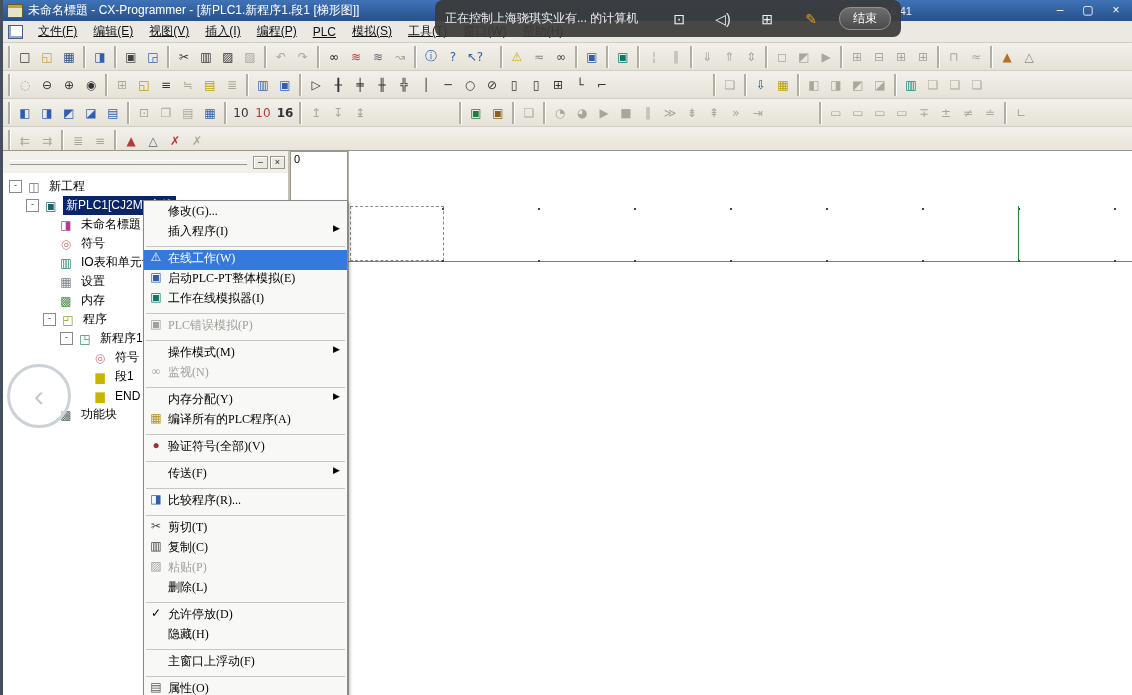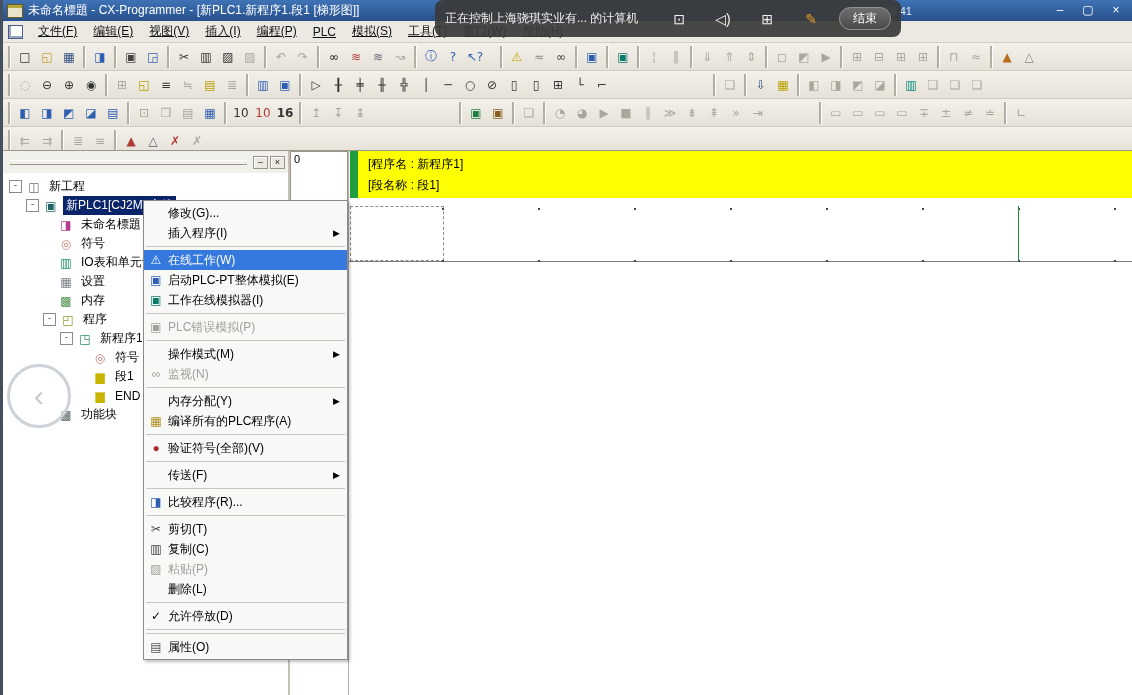--- a/index.html
+++ b/index.html
@@ -63,21 +63,21 @@
   .banner-lines{font-size:12px;color:#000;padding:3px 0 0 10px;line-height:21px;}
   .grid{position:absolute;left:0;right:0;top:0;bottom:0;pointer-events:none;}
   .dot{position:absolute;width:2px;height:2px;background:#444;}
   .hline{position:absolute;left:58px;right:0;top:110px;height:1px;background:#7a7a7a;}
   .vgreen{position:absolute;width:1px;background:#1f8a3a;}
   .sel-cell{position:absolute;left:60px;top:55px;width:92px;height:53px;border:1px dashed #8a8a8a;pointer-events:auto;}
 
   
   .ctx{position:absolute;left:140px;top:200px;width:203px;background:#f8f8f6;border:1px solid #8a8a8a;
     box-shadow:2px 2px 3px rgba(0,0,0,.25);font-size:12px;z-index:40;padding:2px 0;}
-  .ctx-item{height:20px;display:flex;align-items:center;color:#000;position:relative;}
+  .ctx-item{height:20px;display:flex;align-items:flex-start;color:#000;position:relative;font-family:Liberation Serif, serif;}
   .ctx-item.hi{background:#3579de;color:#fff;}
   .ctx-item.dis{color:#a0a09a;}
   .ctx-ico{width:24px;text-align:center;font-size:12px;flex:0 0 auto;}
   .ctx-sub{position:absolute;right:7px;font-size:9px;}
   .ctx-sep{height:1px;background:#c8c6c0;margin:3px 2px;}
 
   
   .remote-bar{position:absolute;left:432px;top:0;width:466px;height:37px;background:rgba(58,58,58,.93);
     border-radius:8px;display:flex;align-items:center;color:#f0f0f0;font-size:12px;padding:0 10px;
     box-sizing:border-box;z-index:50;}
@@ -394,27 +394,20 @@
             <span class="tree-indent" data-name="tree-indent"></span>
             <span class="tree-ico" data-name="function-blocks-icon" style="color: rgb(85, 102, 102);">▩</span>
             <span class="tree-label" data-name="tree-item-label">功能块</span>
           </div>
         </div>
     </div>
 
     <div class="ladder-panel" data-name="ladder-editor">
       <div class="rung-margin" data-name="rung-margin">
         <div class="rung-cell" data-name="rung-number">0</div>
-      </div>
-      <div class="banner" data-name="section-banner">
-        <div class="green-bar" data-name="banner-left-bar"></div>
-        <div class="banner-lines" data-name="banner-text">
-          <div data-name="program-name-header">[程序名 :  新程序1]</div>
-          <div data-name="section-name-header">[段名称 :  段1]</div>
-        </div>
       </div>
       <div class="grid" data-name="ladder-grid">
         <div class="hline" data-name="rung-line"></div>
         <div class="sel-cell" data-name="ladder-cursor-cell"></div>
       <div class="dot" data-name="grid-dot" style="left: 152px; top: 57px;"></div>
           <div class="dot" data-name="grid-dot" style="left: 152px; top: 109px;"></div>
           <div class="dot" data-name="grid-dot" style="left: 248px; top: 57px;"></div>
           <div class="dot" data-name="grid-dot" style="left: 248px; top: 109px;"></div>
           <div class="dot" data-name="grid-dot" style="left: 344px; top: 57px;"></div>
           <div class="dot" data-name="grid-dot" style="left: 344px; top: 109px;"></div>
@@ -512,21 +505,29 @@
       </div>
       <div class="ctx-item" data-name="context-menu-item-delete">
         <span class="ctx-ico" data-name="menu-icon-slot"></span>
         <span data-name="context-menu-label">删除(L)</span>
       </div>
       <div class="ctx-sep" data-name="menu-separator"></div>
       <div class="ctx-item" data-name="context-menu-item-allow-docking">
         <span class="ctx-ico" data-name="checkmark-icon">✓</span>
         <span data-name="context-menu-label">允许停放(D)</span>
       </div>
-      <div class="ctx-sep" data-name="menu-separator"></div>
+      <div class="ctx-item" data-name="context-menu-item-hide">
+        <span class="ctx-ico" data-name="menu-icon-slot"></span>
+        <span data-name="context-menu-label">隐藏(H)</span>
+      </div>
+      <div class="ctx-sep" data-name="menu-separator"></div>
+      <div class="ctx-item" data-name="context-menu-item-float-on-main-window">
+        <span class="ctx-ico" data-name="menu-icon-slot"></span>
+        <span data-name="context-menu-label">主窗口上浮动(F)</span>
+      </div>
       <div class="ctx-sep" data-name="menu-separator"></div>
       <div class="ctx-item" data-name="context-menu-item-properties">
         <span class="ctx-ico" data-name="properties-icon" style="color: rgb(85, 85, 85);">▤</span>
         <span data-name="context-menu-label">属性(O)</span>
       </div>
     </div>
 
   <div class="circle-overlay" data-name="remote-sidebar-toggle">
     <span data-name="chevron-left-icon">‹</span>
   </div>

